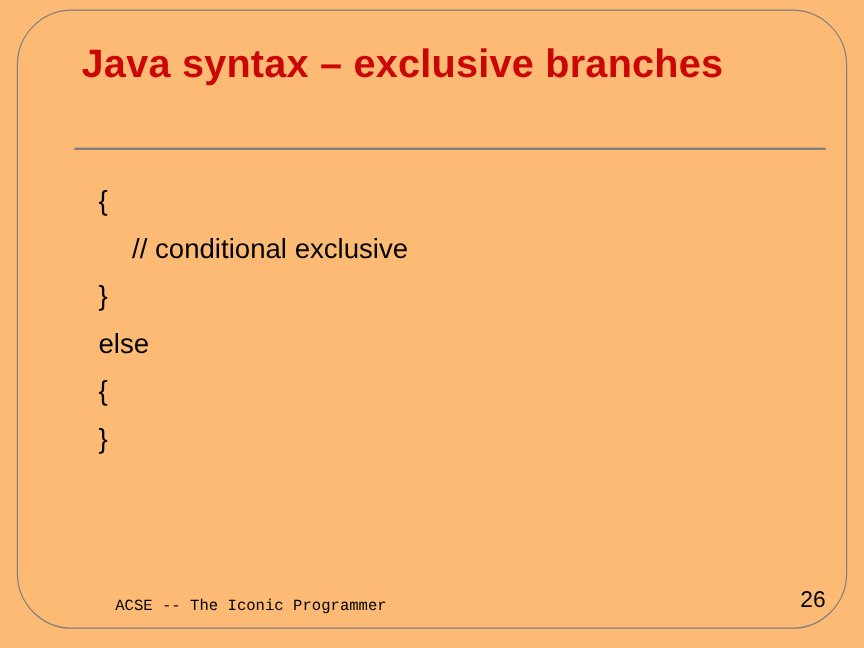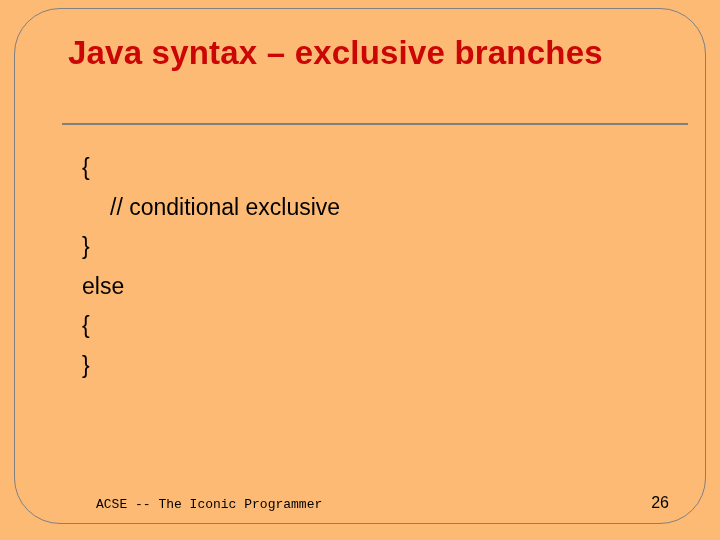--- a/index.html
+++ b/index.html
@@ -55,24 +55,24 @@
     bottom: 28px;
     left: 86px;
     color: #000;
     font-family: Liberation Mono, monospace;
     font-size: 13px;
     margin-left: 10px;
   }
   .footer-right {
     position: absolute;
     bottom: 28px;
-    right: 51px;
+    right: 32px;
     color: #000;
     font-family: Arial, Helvetica, sans-serif;
-    font-size: 16px;
+    font-size: 19px;
   }
 </style>
 </head>
 <body>
 
 <div class="slide">
   <div class="frame"></div>
 
   <div class="title">Java syntax – exclusive branches</div>
 

